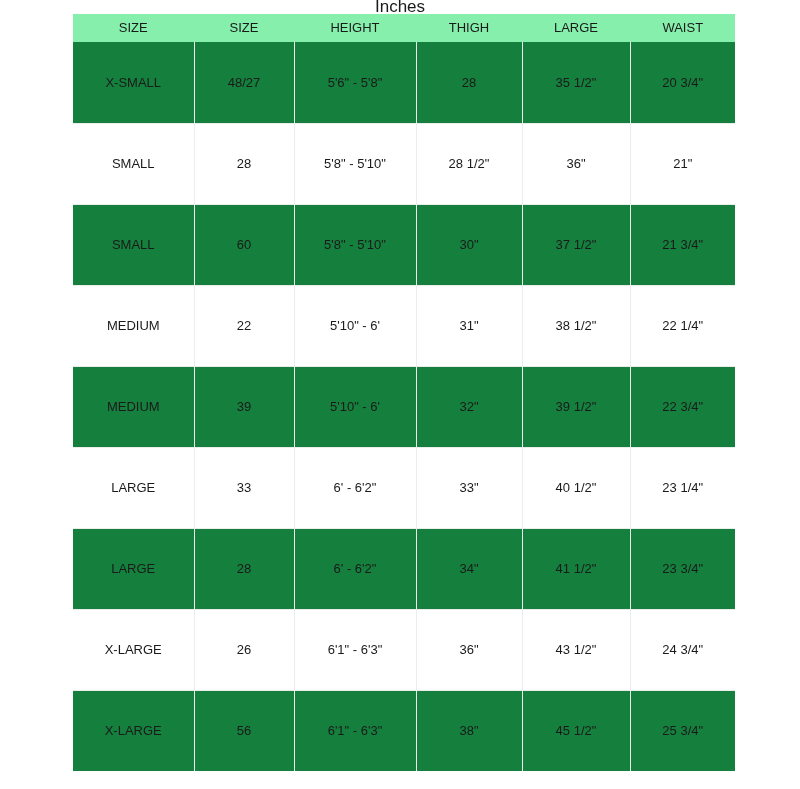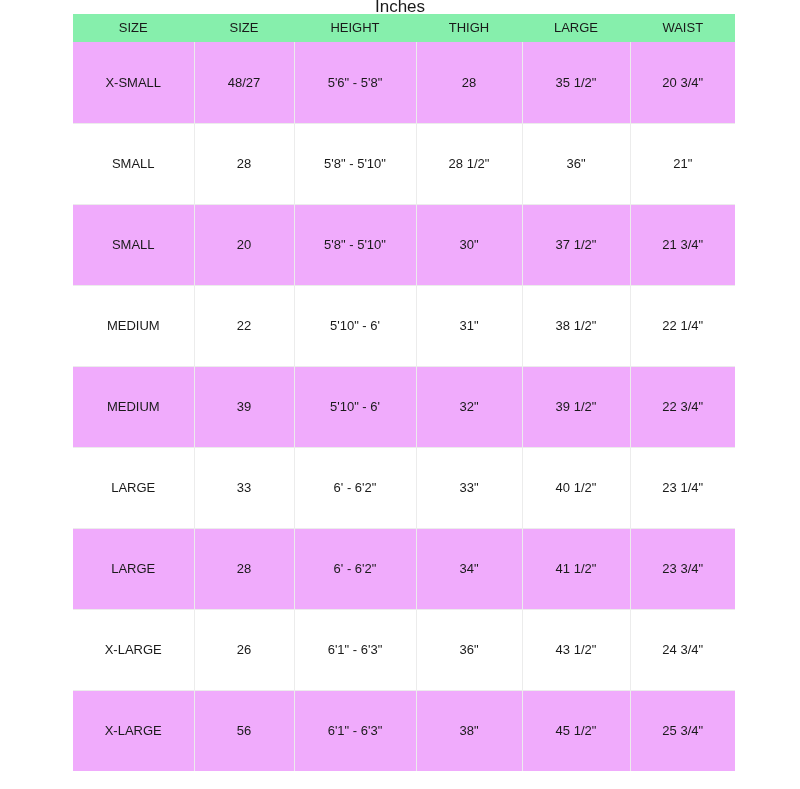--- a/index.html
+++ b/index.html
@@ -82,21 +82,21 @@
     background: #86efac;
     border-right-color: transparent;
     font-size: 13px;
   }
 
   table.size-table tbody tr {
     height: 81px;
   }
 
   table.size-table tbody tr.stripe td {
-    background: #f0abfc;
+    background: #15803d;
   }
 
   table.size-table tbody tr.plain td {
     background: #ffffff;
   }
 
   table.size-table tbody tr:last-child td {
     border-bottom: none;
   }
 </style>
@@ -139,21 +139,21 @@
         <tr class="plain">
           <td>SMALL</td>
           <td>28</td>
           <td>5'8" - 5'10"</td>
           <td>28 1/2"</td>
           <td>36"</td>
           <td>21"</td>
         </tr>
         <tr class="stripe">
           <td>SMALL</td>
-          <td>20</td>
+          <td>60</td>
           <td>5'8" - 5'10"</td>
           <td>30"</td>
           <td>37 1/2"</td>
           <td>21 3/4"</td>
         </tr>
         <tr class="plain">
           <td>MEDIUM</td>
           <td>22</td>
           <td>5'10" - 6'</td>
           <td>31"</td>

